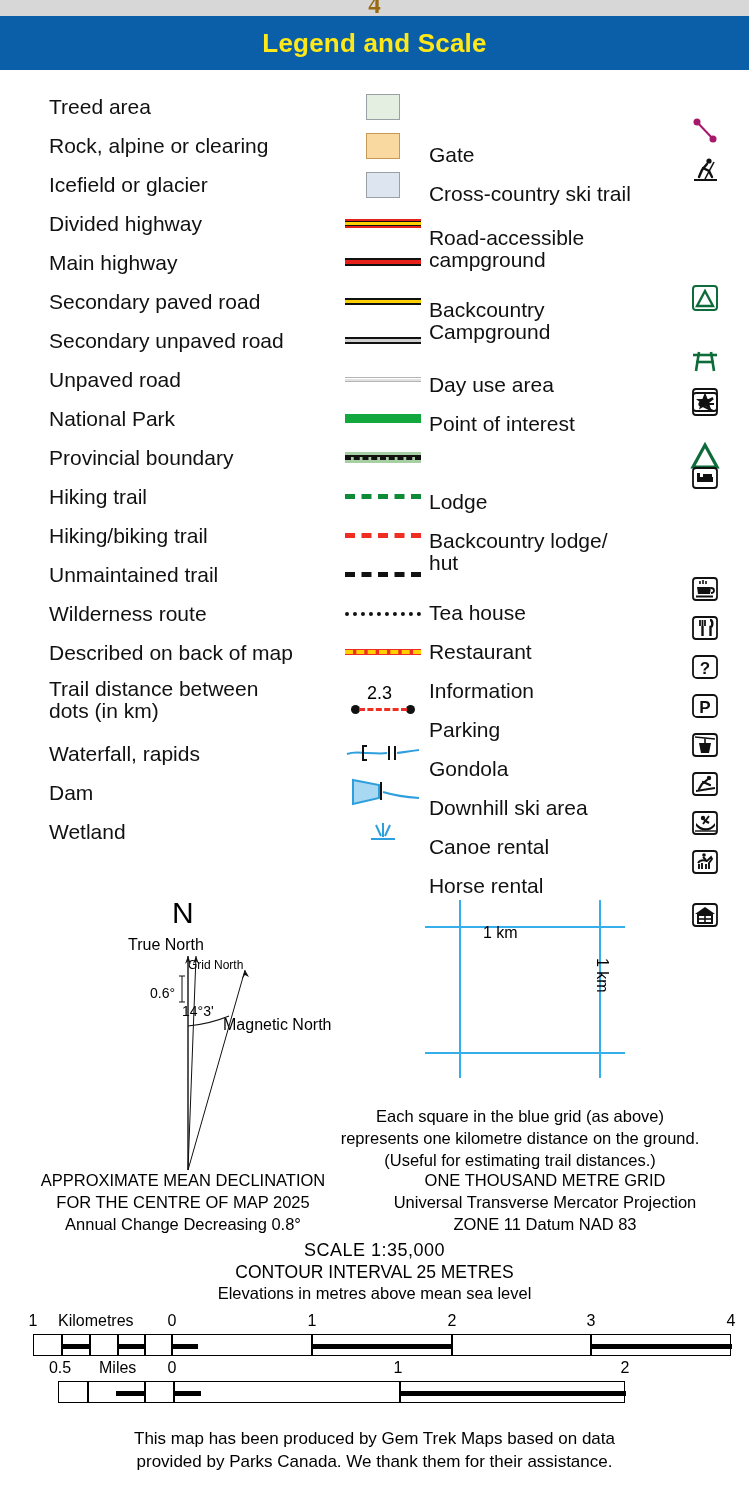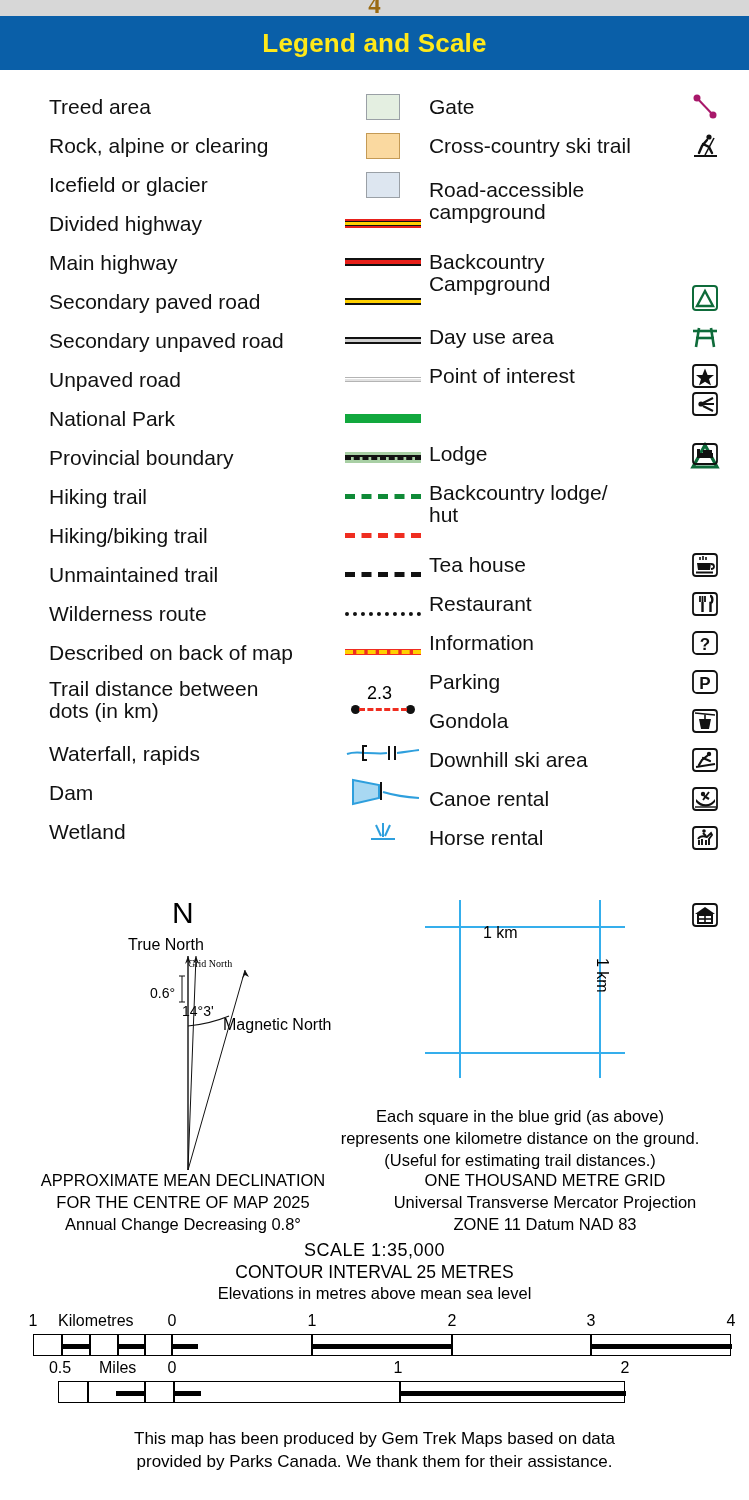--- a/index.html
+++ b/index.html
@@ -49,41 +49,41 @@
   .row{
     position:absolute; left:0; width:100%;
     display:flex; align-items:center;
   }
   .row-label{
     font-size:21px; line-height:1.06;
     color:#111;
     white-space:pre-line;
   }
   .col-left .row-label{ padding-left:38px; width:300px; }
-  .col-right .row-label{ padding-left:12px; width:250px; }
+  .col-right .row-label{ padding-left:12px; width:250px;margin-top:48px; }
 
   .sym{
     position:absolute;
     display:flex; align-items:center; justify-content:center;
   }
   .col-left .sym{ left:332px; width:80px; }
   .col-right .sym{ left:258px; width:60px; }
 
   
   .swatch{ width:34px; height:26px; border:1px solid #9aa0a6; }
 
   
   .linewrap{ width:76px; position:relative; height:18px; }
   .ln{ position:absolute; left:0; width:76px; }
 
   
   .declin{ position:absolute; left:110px; top:898px; width:300px; height:275px;}
   .dec-n{ position:absolute; left:62px; top:-2px; font-size:30px; font-family:"Liberation Sans",sans-serif;}
   .dec-truenorth{ position:absolute; left:18px; top:38px; font-size:16px; }
-  .dec-gridnorth{ position:absolute; left:78px; top:60px; font-size:10px;font-family:Liberation Serif, serif; }
+  .dec-gridnorth{ position:absolute; left:78px; top:60px; font-size:12px; }
   .dec-magnorth{ position:absolute; left:113px; top:118px; font-size:16px; }
   .dec-06{ position:absolute; left:40px; top:87px; font-size:14px; }
   .dec-14{ position:absolute; left:72px; top:105px; font-size:14px; }
 
   
   .gridbox{ position:absolute; left:425px; top:900px; width:230px; height:175px; }
   .gl{ position:absolute; background:#35aeec; }
   .gl-h{ height:2px; }
   .gl-v{ width:2px; }
   .gk-top{ position:absolute; left:58px; top:24px; font-size:16px;}

